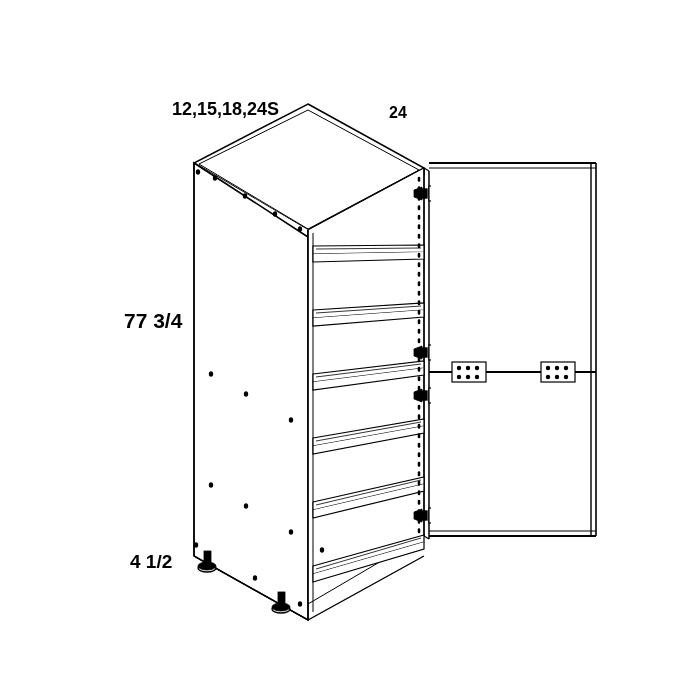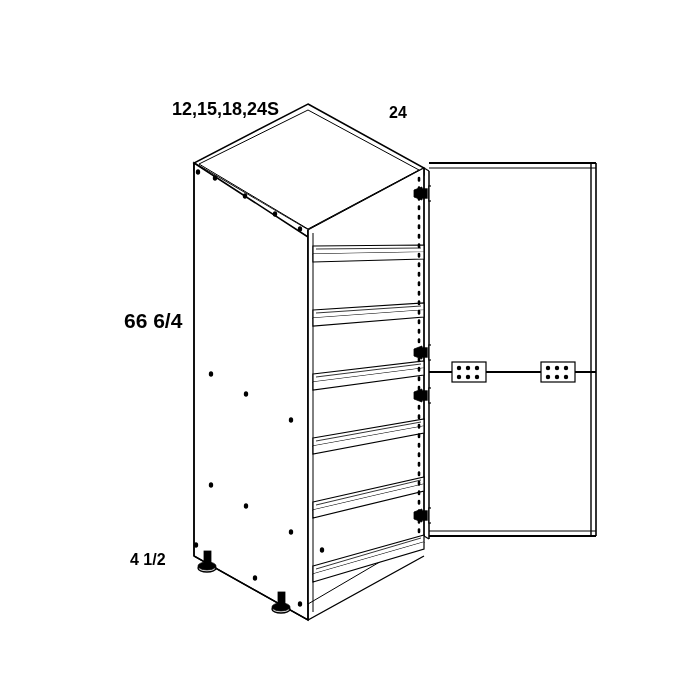--- a/index.html
+++ b/index.html
@@ -5,21 +5,21 @@
   html,body{margin:0;padding:0;background:#ffffff;}
   body{width:700px;height:700px;overflow:hidden;
        font-family:"Liberation Sans", sans-serif;}
   #stage{position:relative;width:700px;height:520px;background:#fff;}
   svg{position:absolute;left:0;top:0;width:700px;height:700px;}
   .dimlabel{position:absolute;font-family:"Liberation Sans",sans-serif;
             font-weight:bold;color:#000;white-space:nowrap;}
   #lbl-width{left:172px;top:99px;font-size:18px;}
   #lbl-depth{left:389px;top:104px;font-size:16px;}
   #lbl-height{left:124px;top:309px;font-size:21px;}
-  #lbl-toekick{left:130px;top:551px;font-size:16px;}
+  #lbl-toekick{left:130px;top:551px;font-size:19px;}
 </style>
 </head>
 <body>
 
 <div id="stage">
 
   <svg viewBox="0 0 700 700">
 
     <g fill="none" stroke="#000" stroke-width="1.4" stroke-linejoin="miter" stroke-linecap="butt">
 
@@ -198,17 +198,17 @@
         <line x1="194" y1="163" x2="194" y2="556" stroke="#000" stroke-width="1.4"></line>
       </g>
 
     </g>
   </svg>
 
   <div class="dimlabel" id="lbl-width">12,15,18,24S</div>
 
   <div class="dimlabel" id="lbl-depth">24</div>
 
-  <div class="dimlabel" id="lbl-height">66 6/4</div>
+  <div class="dimlabel" id="lbl-height">77 3/4</div>
 
   <div class="dimlabel" id="lbl-toekick">4 1/2</div>
 
 </div>
 
 </body></html>

